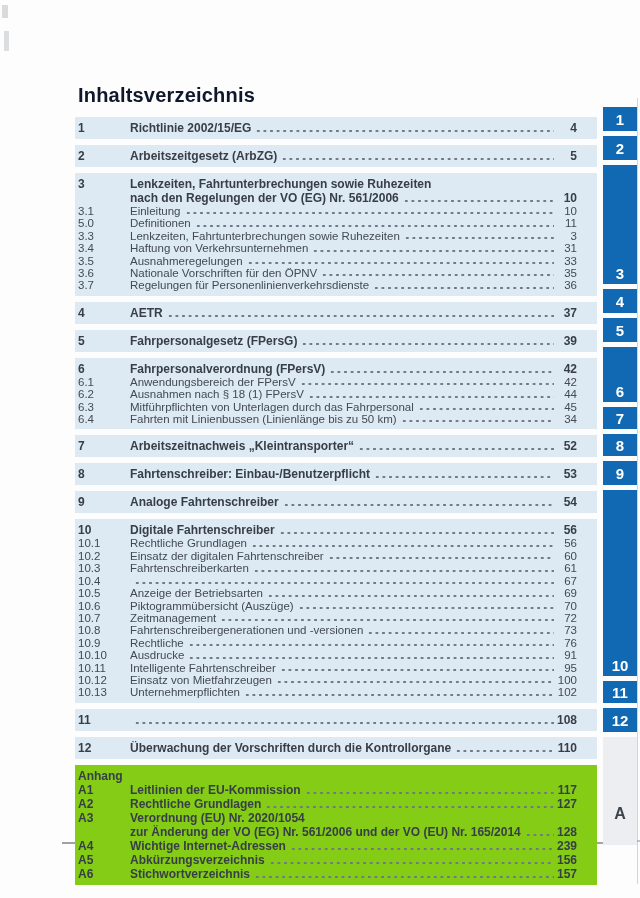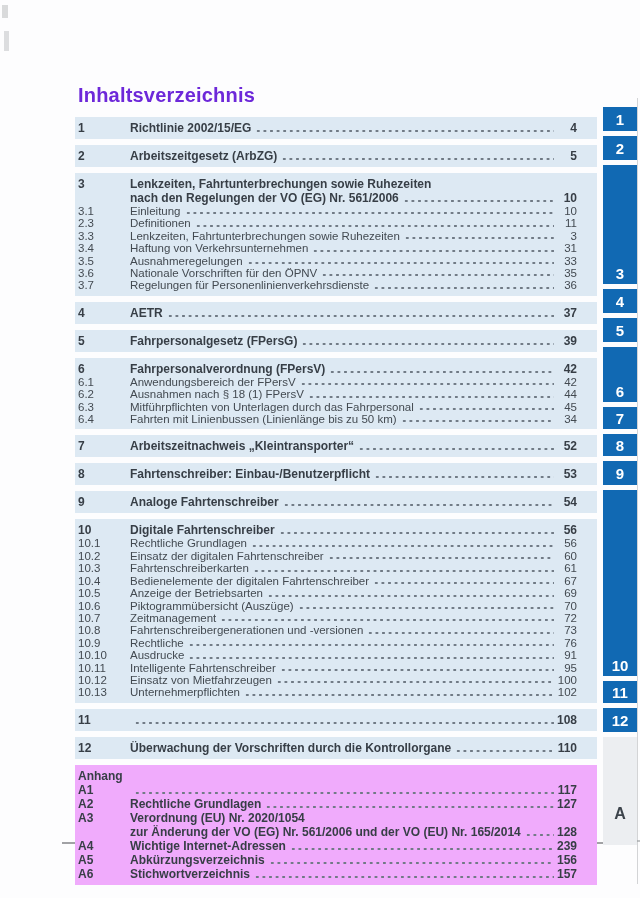--- a/index.html
+++ b/index.html
@@ -6,28 +6,28 @@
   body{
     width:640px;height:898px;position:relative;overflow:hidden;
     background:#fdfdfe;
     font-family:"Liberation Sans","DejaVu Sans",sans-serif;
     -webkit-font-smoothing:antialiased;
   }
   
   #content{position:absolute;left:75px;top:84px;width:522px;}
   #page-title{
     margin:0 0 10px 3px;font-size:20px;font-weight:bold;
-    color:#6d28d9;letter-spacing:.2px;
+    color:#0f172a;letter-spacing:.2px;
   }
   .band{
     background:#dde9f3;
     padding:4px 20px 4px 3px;
     margin-bottom:6px;
   }
-  .band.gray{background:#f0abfc;}
+  .band.gray{background:#84cc16;}
   .row{
     display:flex;align-items:baseline;
     font-size:11.5px;line-height:12.4px;color:#434a51;
   }
   .row.main{
     font-weight:bold;font-size:12px;line-height:14px;color:#373e46;
   }
   .row .num{flex:0 0 52px;}
   .row .txt{white-space:nowrap;}
   .leader{
@@ -94,21 +94,21 @@
           <span class="leader"></span>
           <span class="pageno">10</span>
         </div>
         <div class="row sub">
           <span class="num">3.1</span>
           <span class="txt">Einleitung</span>
           <span class="leader"></span>
           <span class="pageno">10</span>
         </div>
         <div class="row sub">
-          <span class="num">2.3</span>
+          <span class="num">5.0</span>
           <span class="txt">Definitionen</span>
           <span class="leader"></span>
           <span class="pageno">11</span>
         </div>
         <div class="row sub">
           <span class="num">3.3</span>
           <span class="txt">Lenkzeiten, Fahrtunterbrechungen sowie Ruhezeiten</span>
           <span class="leader"></span>
           <span class="pageno">3</span>
         </div>
@@ -229,21 +229,20 @@
           <span class="pageno">60</span>
         </div>
         <div class="row sub">
           <span class="num">10.3</span>
           <span class="txt">Fahrtenschreiberkarten</span>
           <span class="leader"></span>
           <span class="pageno">61</span>
         </div>
         <div class="row sub">
           <span class="num">10.4</span>
-          <span class="txt">Bedienelemente der digitalen Fahrtenschreiber</span>
           <span class="leader"></span>
           <span class="pageno">67</span>
         </div>
         <div class="row sub">
           <span class="num">10.5</span>
           <span class="txt">Anzeige der Betriebsarten</span>
           <span class="leader"></span>
           <span class="pageno">69</span>
         </div>
         <div class="row sub">
@@ -309,20 +308,21 @@
           <span class="leader"></span>
           <span class="pageno">110</span>
         </div>
       </div>
       <div class="band gray">
         <div class="row main">
           <span class="txt">Anhang</span>
         </div>
         <div class="row sub main">
           <span class="num">A1</span>
+          <span class="txt">Leitlinien der EU-Kommission</span>
           <span class="leader"></span>
           <span class="pageno">117</span>
         </div>
         <div class="row sub main">
           <span class="num">A2</span>
           <span class="txt">Rechtliche Grundlagen</span>
           <span class="leader"></span>
           <span class="pageno">127</span>
         </div>
         <div class="row sub main">

